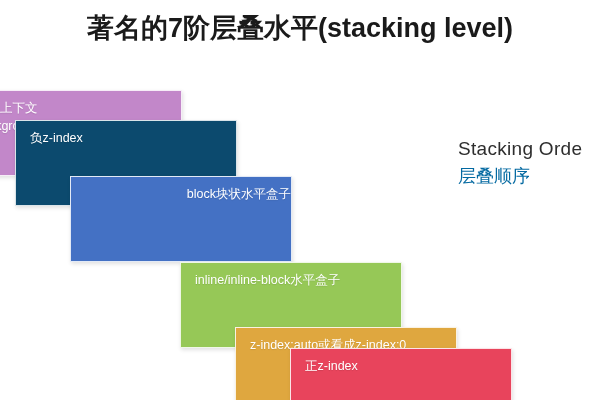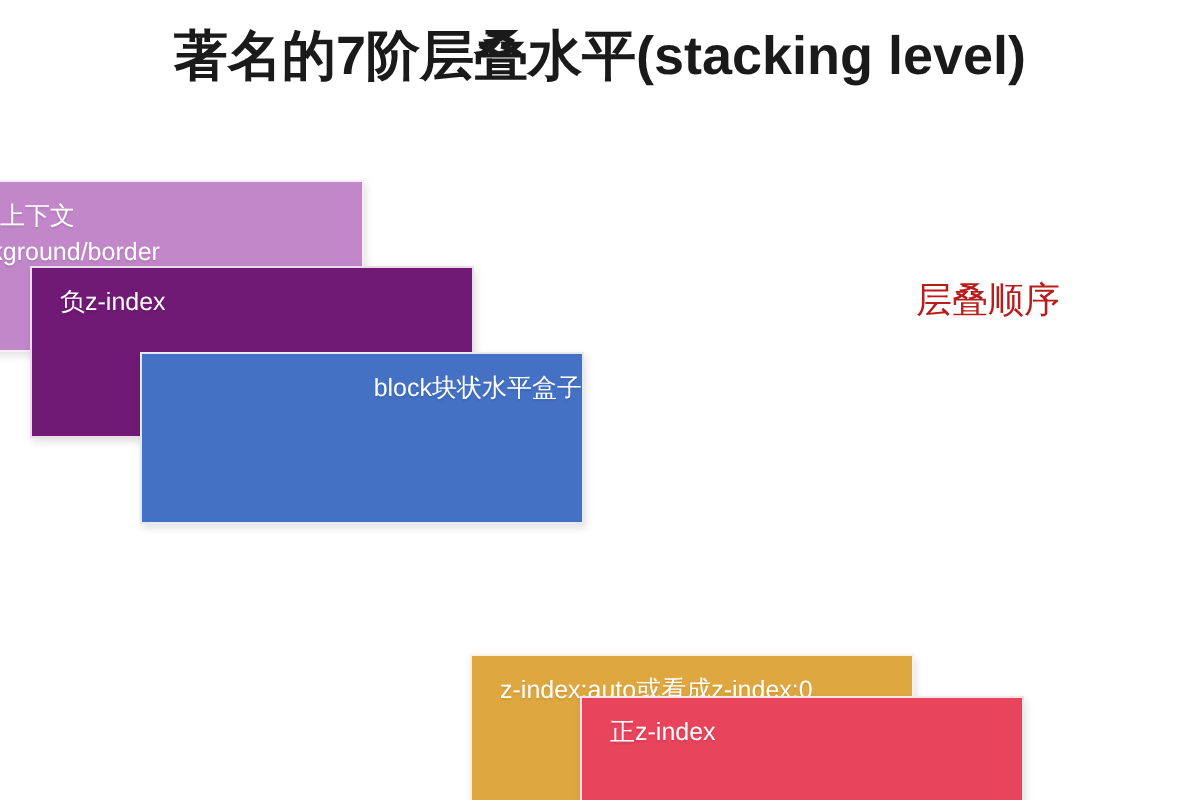--- a/index.html
+++ b/index.html
@@ -78,21 +78,21 @@
     font-size:19px;
     line-height:1.35;
     letter-spacing:0.3px;
     color:#2e2e2e;
   }
   #caption .cn {
     display:block;
     font-size:18px;
     line-height:1.35;
     margin-top:2px;
-    color:#b91c1c;
+    color:#0369a1;
   }
 
   
   #watermark {
     position:absolute;
     left:368px; top:364px;
     font-size:21px;
     color:rgba(255,255,255,0.72);
     white-space:nowrap;
     letter-spacing:0.2px;
@@ -114,35 +114,39 @@
 
   <div id="title">著名的7阶层叠水平(stacking level)</div>
 
   <div id="title-underline"></div>
 
   <div id="cascade">
       <div class="level-box" style="left: -40px; top: 90px; background: rgb(194, 135, 201); z-index: 10;">
         <span class="lbl">层叠上下文</span>
         <span class="lbl">background/border</span>
       </div>
-      <div class="level-box" style="left: 15px; top: 133px; background: #701a75; z-index: 11;">
+      <div class="level-box" style="left: 15px; top: 120px; background: #0c4a6e; z-index: 11;">
         <span class="lbl">负z-index</span>
       </div>
       <div class="level-box" style="left: 70px; top: 176px; background: rgb(68, 113, 196); z-index: 12; text-align: right;">
         <span class="lbl">block块状水平盒子</span>
+      </div>
+      <div class="level-box" style="left: 180px; top: 262px; background: rgb(150, 200, 87); z-index: 14;">
+        <span class="lbl">inline/inline-block水平盒子</span>
       </div>
       <div class="level-box" style="left: 235px; top: 305px; background: rgb(223, 167, 63); z-index: 15; margin-top: 22px;">
         <span class="lbl">z-index:auto或看成z-index:0</span>
       </div>
       <div class="level-box" style="left: 290px; top: 348px; background: rgb(232, 68, 92); z-index: 16;">
         <span class="lbl">正z-index</span>
       </div>
     </div>
 
   <div id="caption">
+    <span class="en">Stacking Orde</span>
     <span class="cn">层叠顺序</span>
   </div>
 
   <div id="watermark">https://blog.csdn.net/ywy50</div>
 
   <div id="bottom-edge"></div>
 
 </div>
 
 </body></html>

